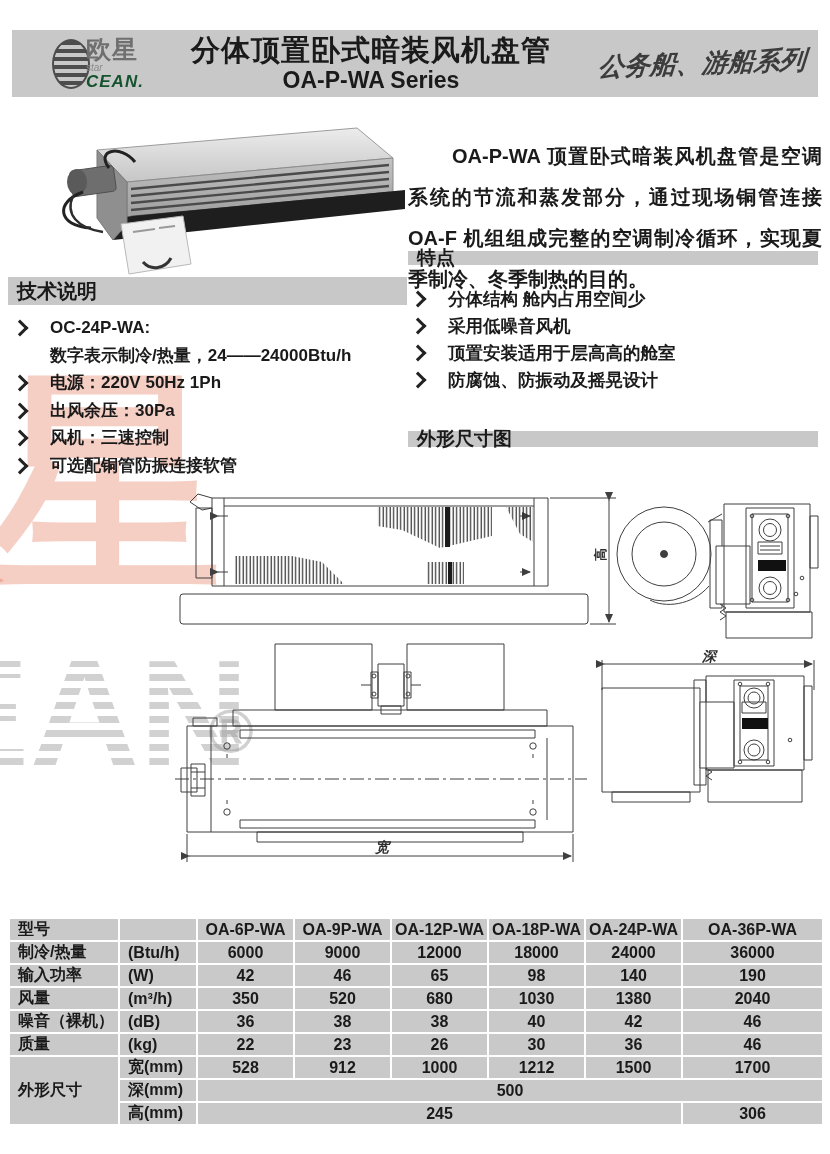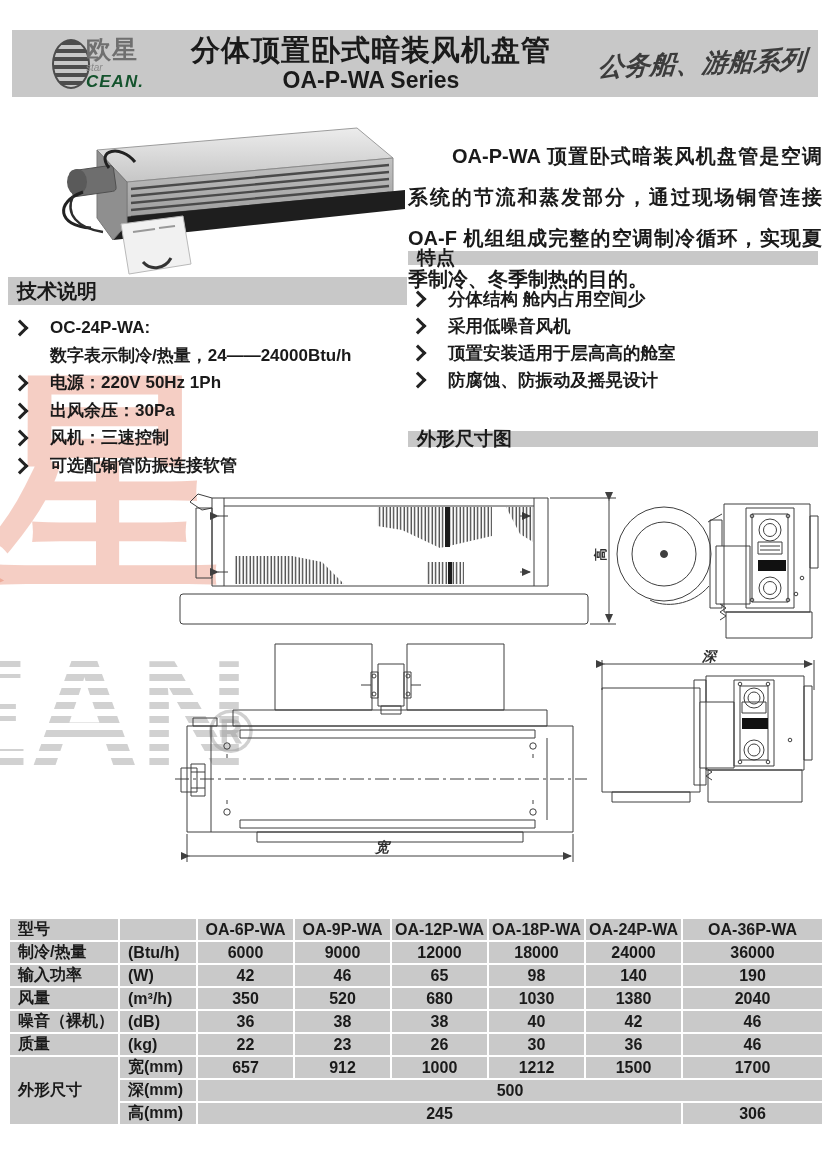--- a/index.html
+++ b/index.html
@@ -419,21 +419,21 @@
       <td>22</td>
       <td>23</td>
       <td>26</td>
       <td>30</td>
       <td>36</td>
       <td>46</td>
     </tr>
     <tr>
       <td class="lab" rowspan="3">外形尺寸</td>
       <td class="lab">宽(mm)</td>
-      <td>657</td>
+      <td>528</td>
       <td>912</td>
       <td>1000</td>
       <td>1212</td>
       <td>1500</td>
       <td>1700</td>
     </tr>
     <tr>
       <td class="lab">深(mm)</td>
       <td colspan="6">500</td>
     </tr>

